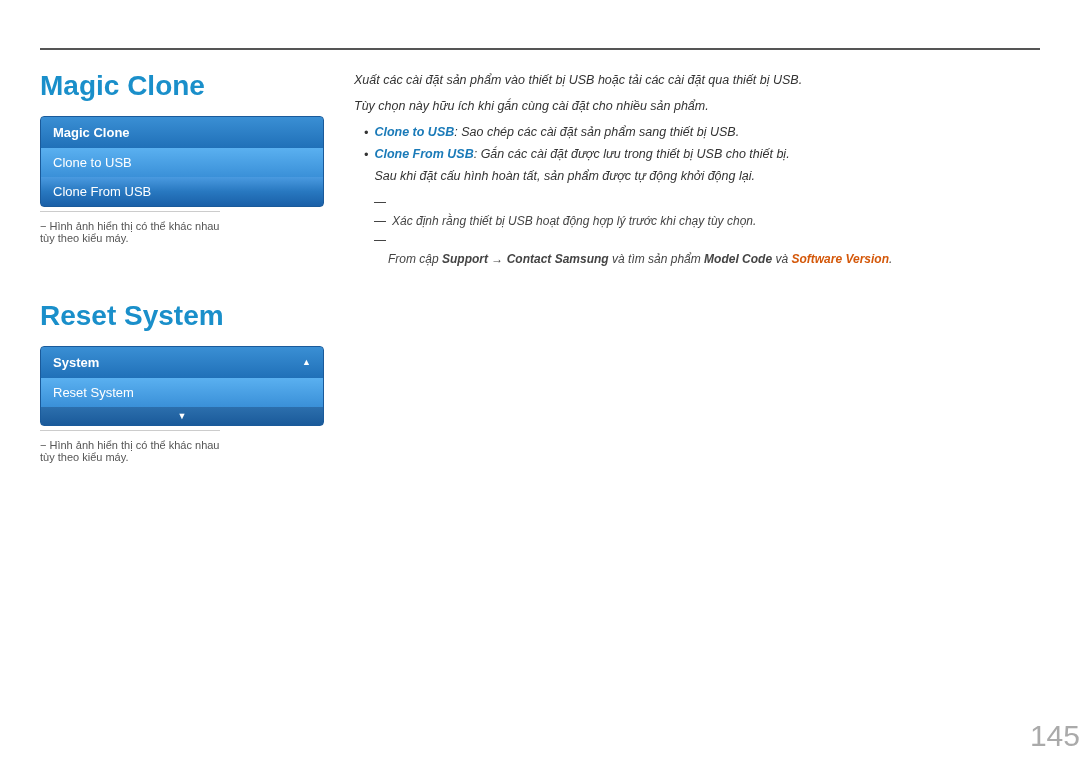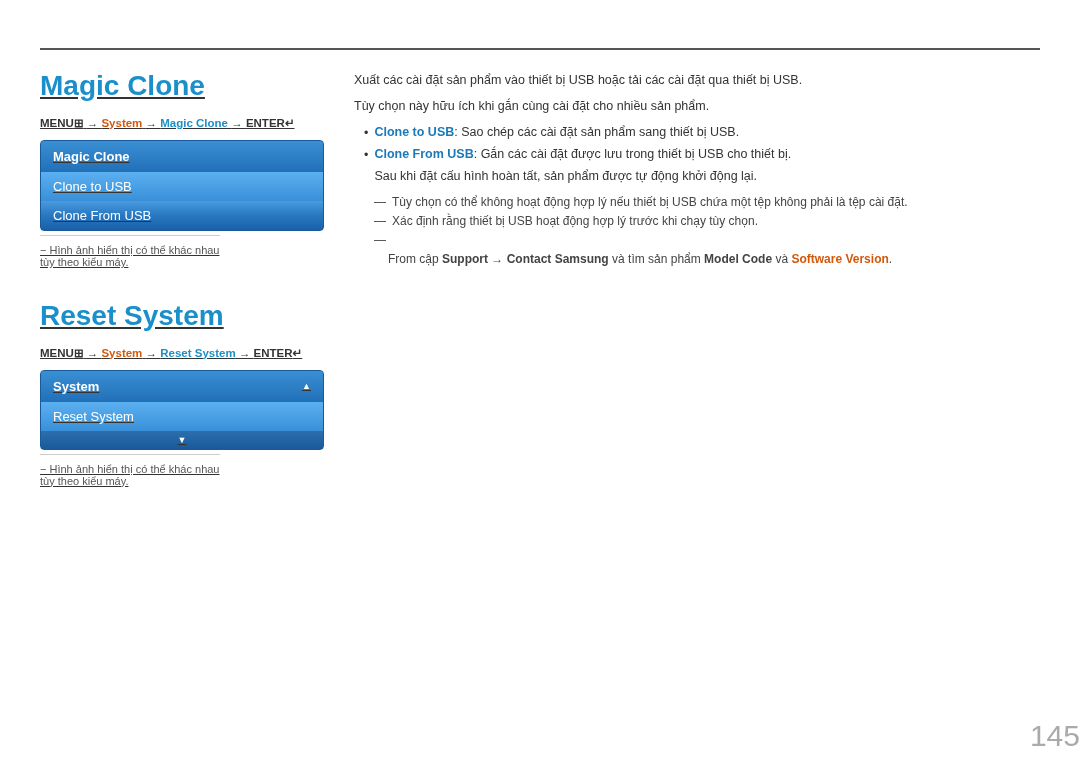--- a/index.html
+++ b/index.html
@@ -34,25 +34,25 @@
     
     .section-magic-clone {
       display: flex;
       gap: 30px;
       margin-top: 10px;
     }
 
     .section-left {
       width: 284px;
       flex-shrink: 0;
-      text-decoration: underline;
     }
 
     .section-right {
       flex: 1;
+      font-style: italic;
     }
 
     .section-title-magic {
       font-size: 28px;
       font-weight: bold;
       color: #1a8fca;
       margin-bottom: 14px;
     }
 
     .menu-path {
@@ -193,29 +193,20 @@
 <body>
 
 <div class="top-divider"></div>
 
 <div class="page-content">
 
   <div class="section-magic-clone">
     <div class="section-left">
       <div class="section-title-magic">Magic Clone</div>
 
-      <div class="menu-path">
-        <span>MENU</span><span>⊞</span>
-        <span> → </span>
-        <span class="highlight-orange">System</span>
-        <span> → </span>
-        <span class="highlight-blue">Magic Clone</span>
-        <span> → </span>
-        <span>ENTER</span><span>↵</span>
-      </div>
 
       <div class="ui-box">
         <div class="ui-box-header">Magic Clone</div>
         <div class="ui-box-item selected">Clone to USB</div>
         <div class="ui-box-item">Clone From USB</div>
       </div>
 
       <div class="footnote-area">
         <div class="footnote-text">− Hình ảnh hiển thị có thể khác nhau tùy theo kiểu máy.</div>
       </div>
@@ -237,21 +228,20 @@
           <span>
             <span class="text-blue text-bold">Clone From USB</span><span>: Gắn các cài đặt được lưu trong thiết bị USB cho thiết bị.</span><br>
             <span style="margin-left:0;">Sau khi đặt cấu hình hoàn tất, sản phẩm được tự động khởi động lại.</span>
           </span>
         </div>
       </div>
 
       <div class="dash-list">
         <div class="dash-item">
           <span class="dash-sym">―</span>
-          <span>Tùy chọn có thể không hoạt động hợp lý nếu thiết bị USB chứa một tệp không phải là tệp cài đặt.</span>
         </div>
         <div class="dash-item">
           <span class="dash-sym">―</span>
           <span>Xác định rằng thiết bị USB hoạt động hợp lý trước khi chạy tùy chọn.</span>
         </div>
         <div class="dash-item">
           <span class="dash-sym">―</span>
         </div>
         <div class="dash-item" style="margin-left:14px;">
           <span>
@@ -259,29 +249,20 @@
           </span>
         </div>
       </div>
     </div>
   </div>
 
   <div class="section-reset">
     <div class="section-left">
       <div class="section-title-reset">Reset System</div>
 
-      <div class="menu-path">
-        <span>MENU</span><span>⊞</span>
-        <span> → </span>
-        <span class="highlight-orange">System</span>
-        <span> → </span>
-        <span class="highlight-blue">Reset System</span>
-        <span> → </span>
-        <span>ENTER</span><span>↵</span>
-      </div>
 
       <div class="ui-box">
         <div class="ui-box-header" style="display:flex; justify-content:space-between; align-items:center;">
           <span>System</span>
           <span style="font-size:9px;">▲</span>
         </div>
         <div class="ui-box-item selected">Reset System</div>
         <div style="display:flex; justify-content:center; padding:4px 0; background: linear-gradient(180deg, #2c6fad 0%, #1a5a9a 100%);">
           <span style="font-size:9px; color:#fff;">▼</span>
         </div>

